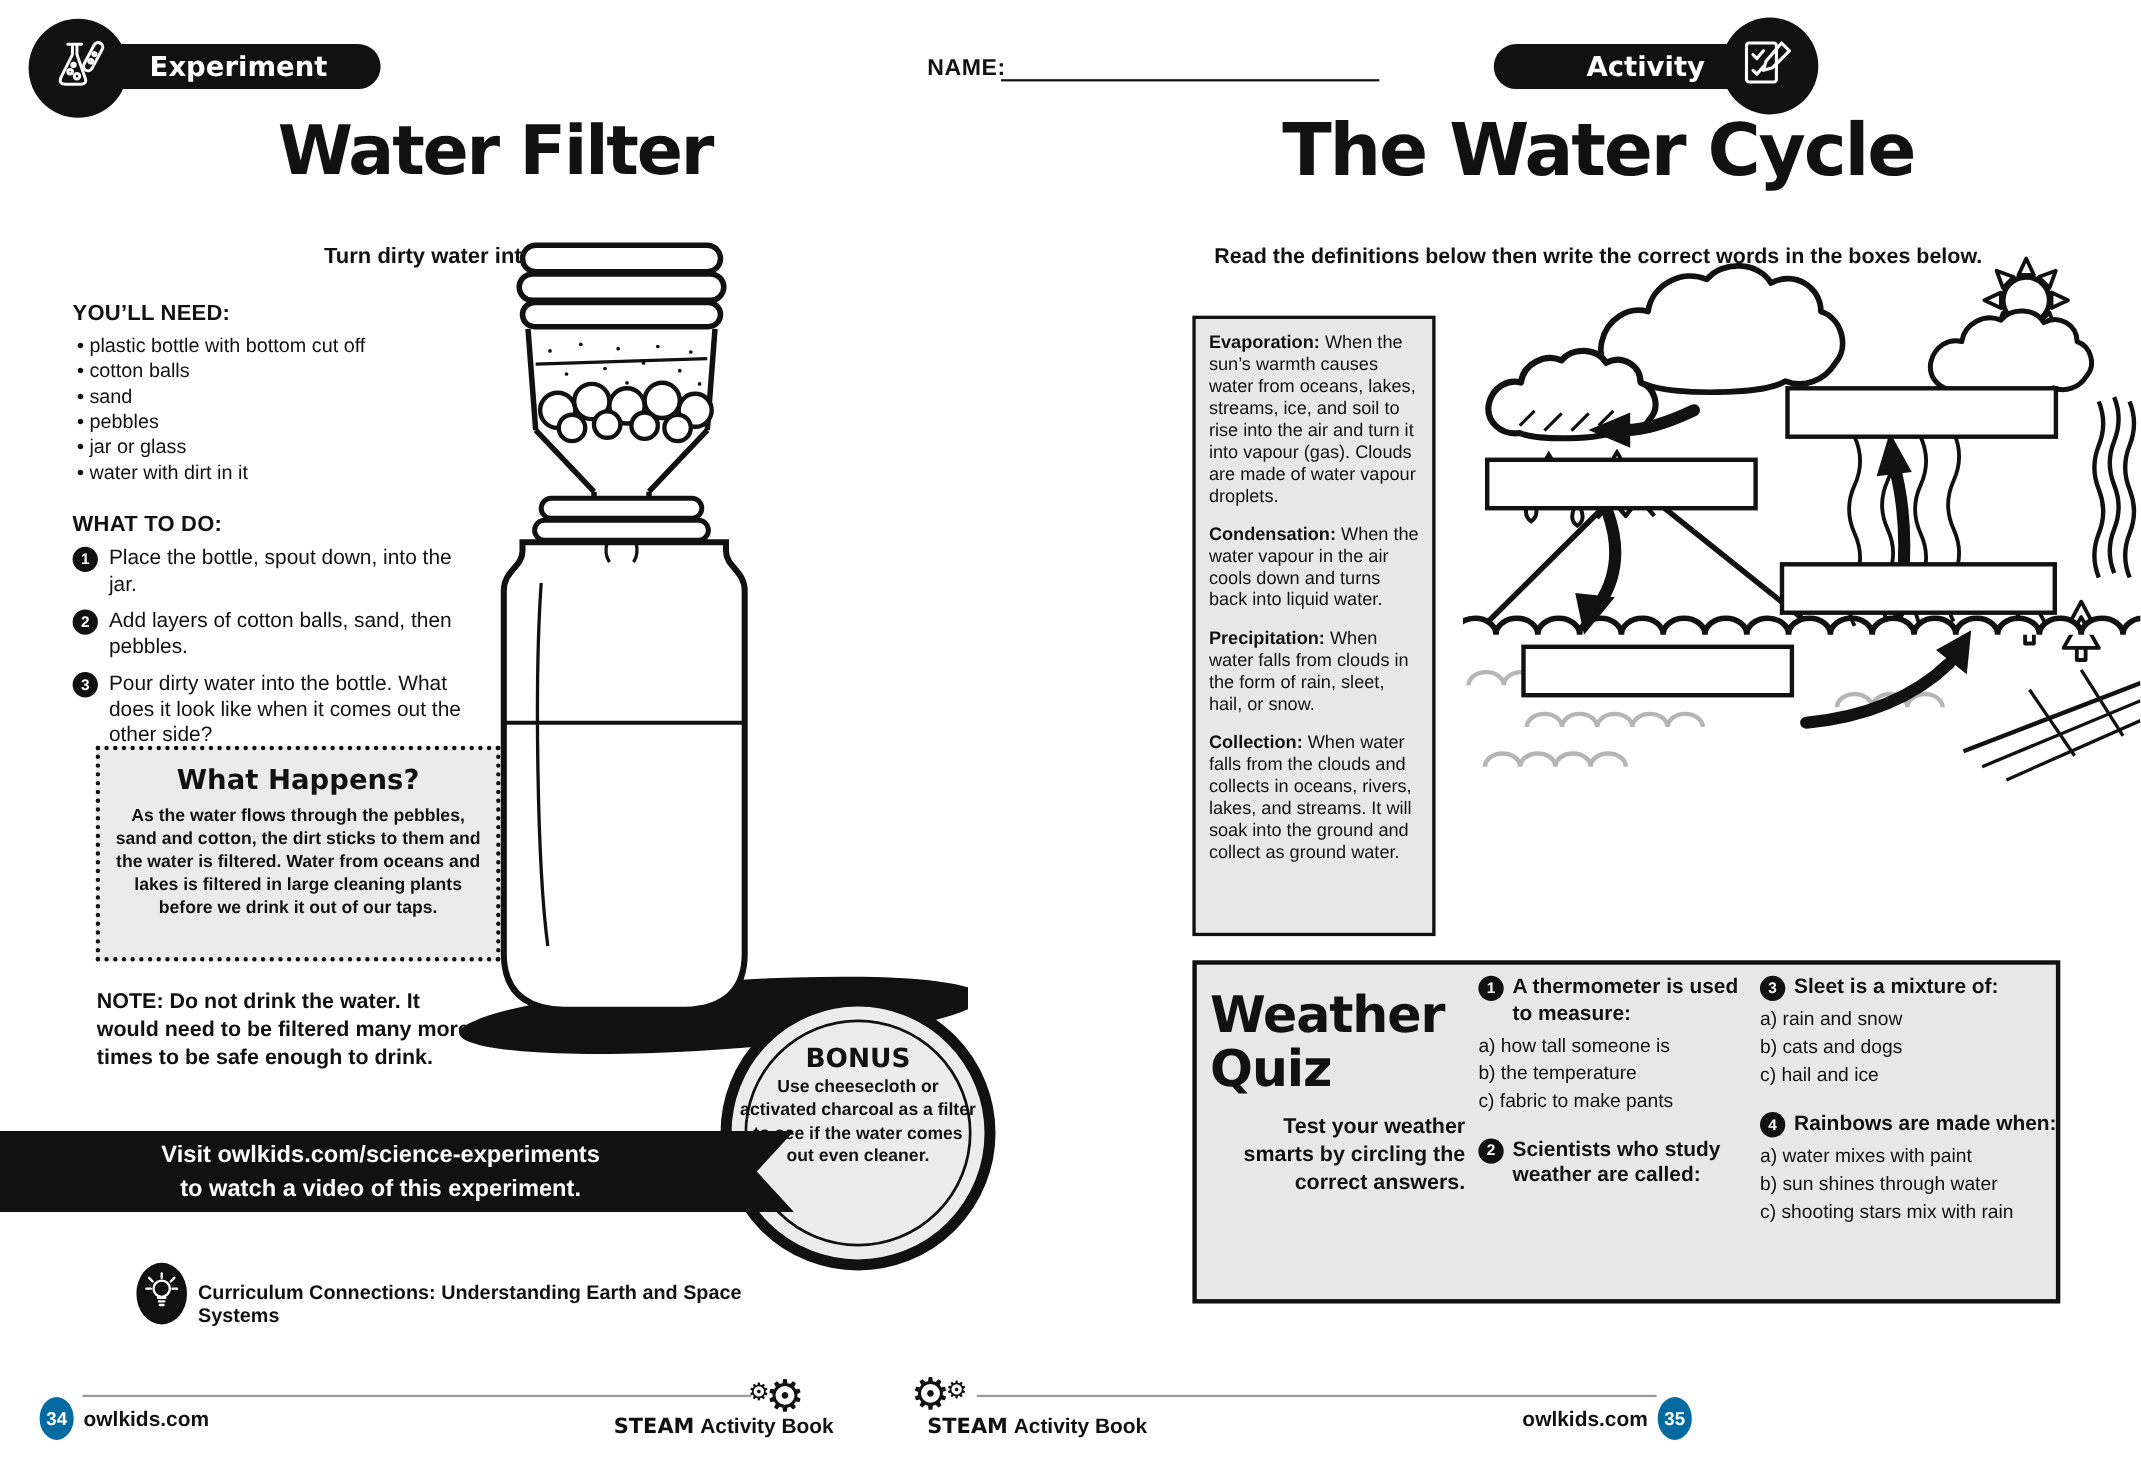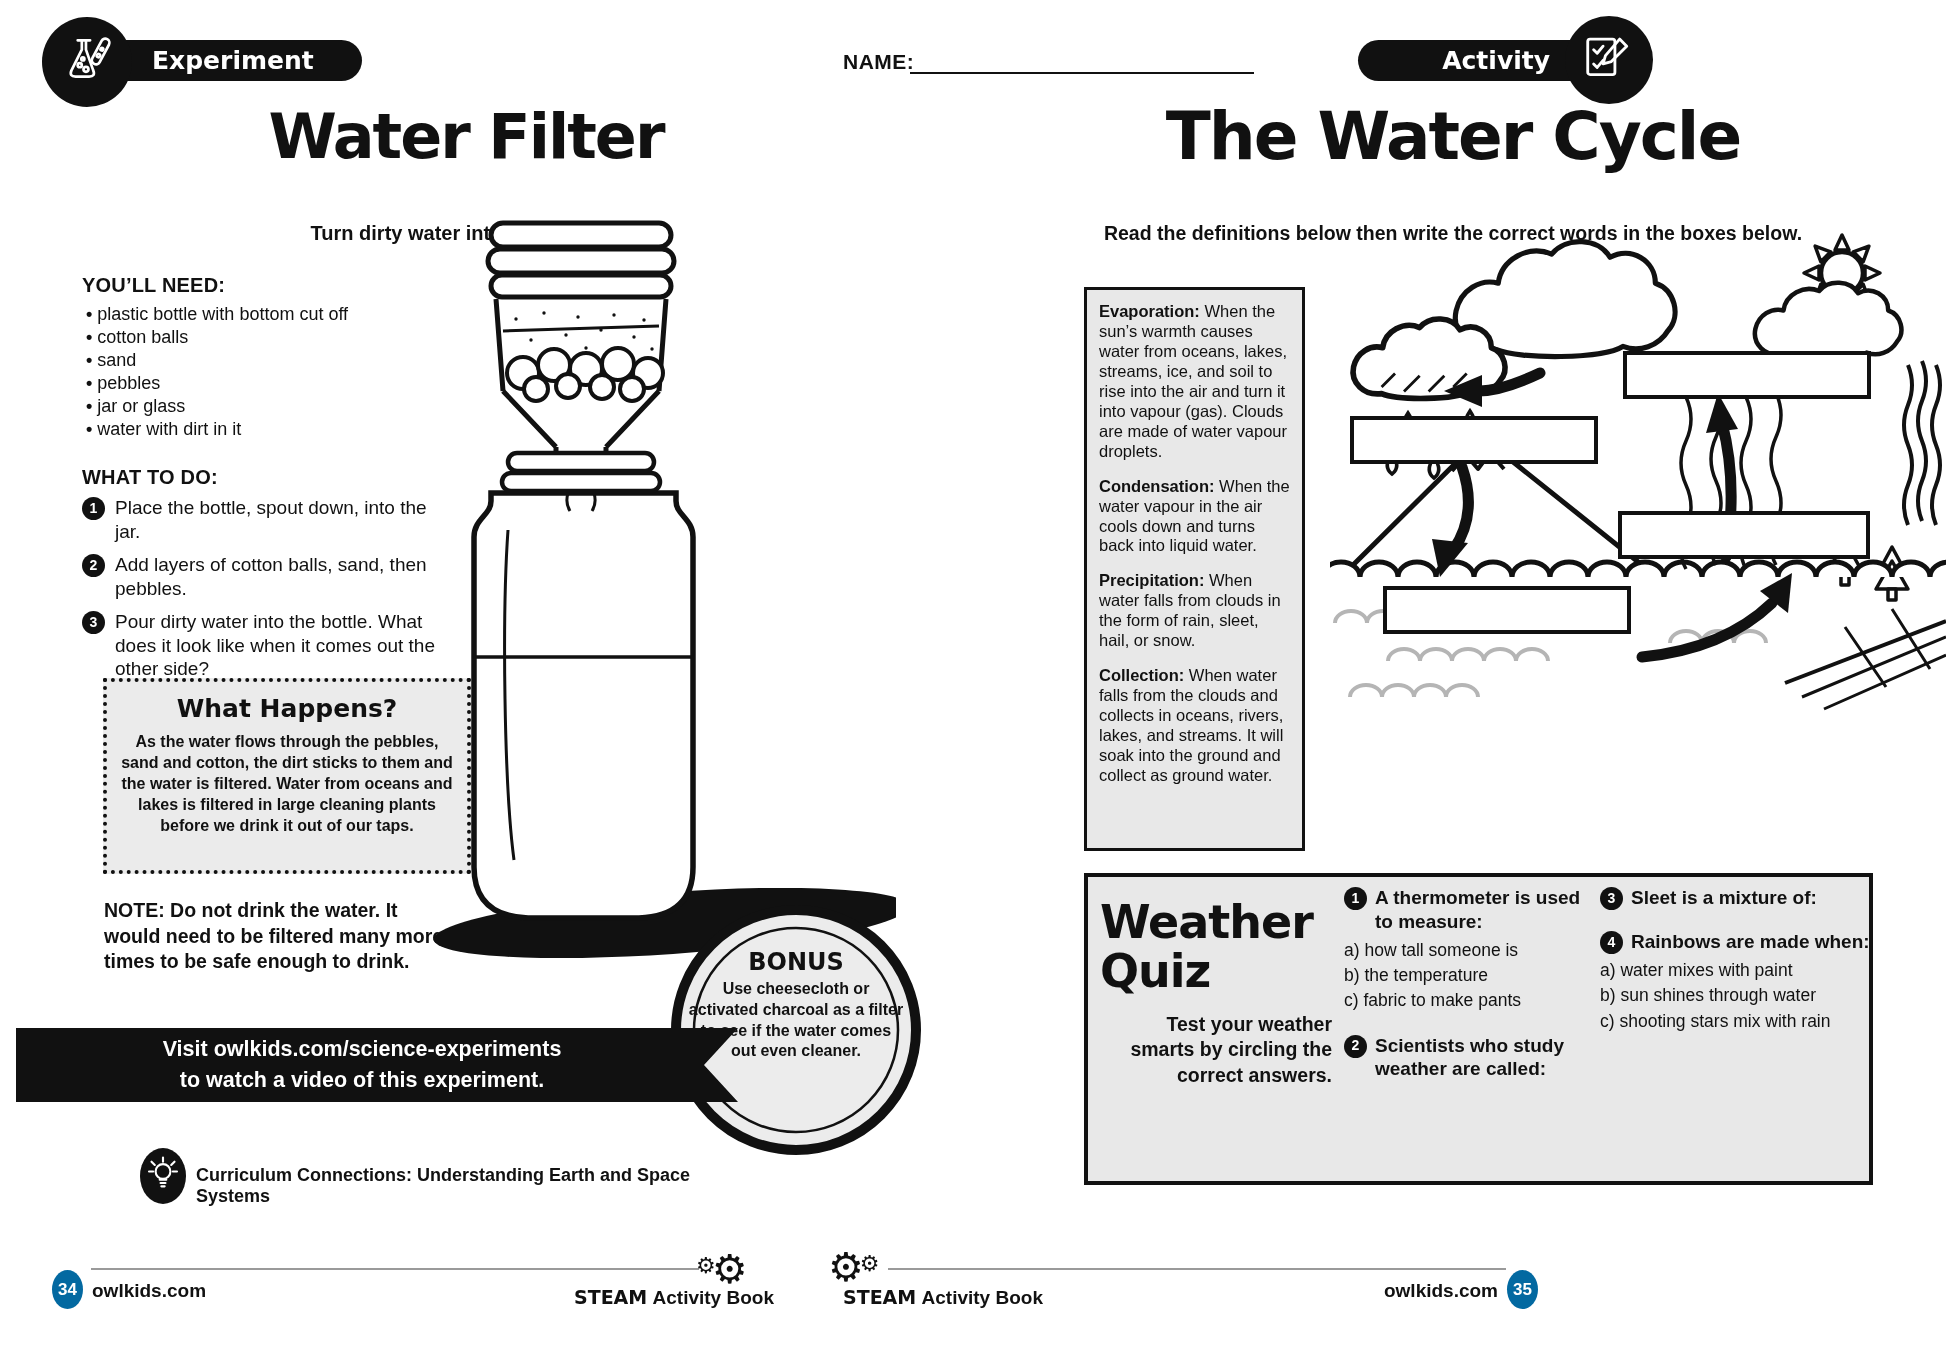--- a/index.html
+++ b/index.html
@@ -46,21 +46,21 @@
   .bookname .b1{font-family:"DejaVu Sans",sans-serif;font-weight:800;}
   .bookname .b2{font-weight:700;}
   .gears{color:#111;letter-spacing:-4px;}
   .name-label{font-weight:800;font-size:21px;letter-spacing:.5px;}
   .name-line{border-bottom:2.5px solid #111;}
   .badge-label{color:#fff;font-family:"DejaVu Sans",sans-serif;font-weight:800;font-size:25px;}
 </style>
 </head>
 <body>
 
-<div class="abs" style="left:16px;top:0;width:973px;height:1348px;">
+<div class="abs" style="left:0;top:0;width:973px;height:1348px;">
 
   <div class="abs pill" style="left:90px;top:40px;width:256px;height:41px;"></div>
   <div class="abs badge-label" style="left:136px;top:46px;">Experiment</div>
   <div class="abs badge-circle" style="left:26px;top:17px;width:90px;height:90px;">
     <span>
       <svg width="58" height="58" viewBox="0 0 56 56" fill="none" stroke="#fff" stroke-width="2.6" stroke-linecap="round" stroke-linejoin="round">
         <path d="M19,9 h12 M23,9 v9 L13,38 q-2.5,6 4,6 h13 q6.5,0 4,-6 L27,18 v-9"></path>
         <circle cx="21" cy="33" r="2"></circle>
           <circle cx="27" cy="37" r="2.4"></circle>
           <circle cx="24" cy="27" r="1.5"></circle>
@@ -361,20 +361,25 @@
       </div>
     </div>
   </div>
 
   <div class="abs" style="left:627px;top:886px;width:272px;">
     <div class="q-block">
       <div class="q-head">
         <span class="numcirc">3</span>
         <span>Sleet is a mixture of:</span>
       </div>
+      <ul class="q-opts">
+        <li>a) rain and snow</li>
+        <li>b) cats and dogs</li>
+        <li>c) hail and ice</li>
+      </ul>
     </div>
     <div class="q-block">
       <div class="q-head">
         <span class="numcirc">4</span>
         <span>Rainbows are made when:</span>
       </div>
       <ul class="q-opts">
         <li>a) water mixes with paint</li>
         <li>b) sun shines through water</li>
         <li>c) shooting stars mix with rain</li>

